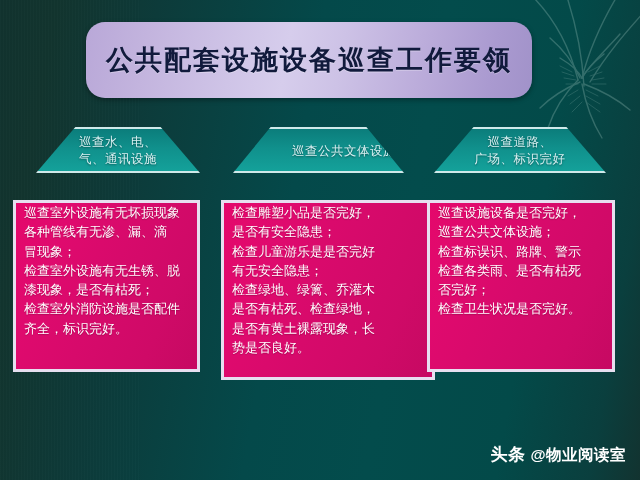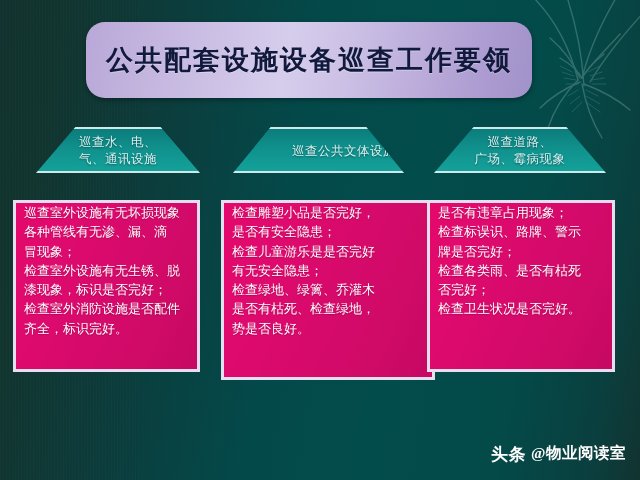--- a/index.html
+++ b/index.html
@@ -144,23 +144,23 @@
   #box-3 { left: 427px; top: 200px; width: 188px; height: 172px; }
 
   .box-line { white-space: nowrap; }
 
   
   #watermark {
     position: absolute;
     right: 14px;
     bottom: 14px;
     display: flex;
-    align-items: flex-start;
+    align-items: flex-end;
     color: #ffffff;
-    font-family: Liberation Serif, serif;
+    font-family: Liberation Sans, sans-serif;
     letter-spacing: 0.5px;
   }
   #watermark-brand {
     font-size: 17px;
     font-weight: bold;
   }
   #watermark-handle {
     font-size: 15.5px;
     font-weight: bold;
     margin-left: 5px;
@@ -207,52 +207,53 @@
       <div>巡查水、电、</div>
       <div>气、通讯设施</div>
     </div>
   </div>
 
   <div class="content-box" id="box-1">
     <div class="box-line">巡查室外设施有无坏损现象</div>
     <div class="box-line">各种管线有无渗、漏、滴</div>
     <div class="box-line">冒现象；</div>
     <div class="box-line">检查室外设施有无生锈、脱</div>
-    <div class="box-line">漆现象，标识是否完好；</div>
+    <div class="box-line">漆现象，是否有枯死；</div>
     <div class="box-line">检查室外消防设施是否配件</div>
     <div class="box-line">齐全，标识完好。</div>
   </div>
 
   <div class="trapezoid" id="trap-2">
     <div class="trap-label">
       <div>巡查公共文体设施</div>
     </div>
   </div>
 
   <div class="content-box" id="box-2">
     <div class="box-line">检查雕塑小品是否完好，</div>
     <div class="box-line">是否有安全隐患；</div>
     <div class="box-line">检查儿童游乐是是否完好</div>
     <div class="box-line">有无安全隐患；</div>
     <div class="box-line">检查绿地、绿篱、乔灌木</div>
     <div class="box-line">是否有枯死、检查绿地，</div>
+    <div class="box-line">是否有黄土裸露现象，长</div>
     <div class="box-line">势是否良好。</div>
   </div>
 
   <div class="trapezoid" id="trap-3">
     <div class="trap-label">
       <div>巡查道路、</div>
-      <div>广场、霉病现象</div>
+      <div>广场、标识完好</div>
     </div>
   </div>
 
   <div class="content-box" id="box-3">
-    <div class="box-line">是否有违章占用现象；</div>
+    <div class="box-line">巡查设施设备是否完好，</div>
+    <div class="box-line">巡查公共文体设施；</div>
     <div class="box-line">检查标误识、路牌、警示</div>
-    <div class="box-line">牌是否完好；</div>
     <div class="box-line">检查各类雨、是否有枯死</div>
     <div class="box-line">否完好；</div>
     <div class="box-line">检查卫生状况是否完好。</div>
   </div>
 
   <div id="watermark">
     <span id="watermark-brand">头条</span>
     <span id="watermark-handle">@物业阅读室</span>
   </div>
 

